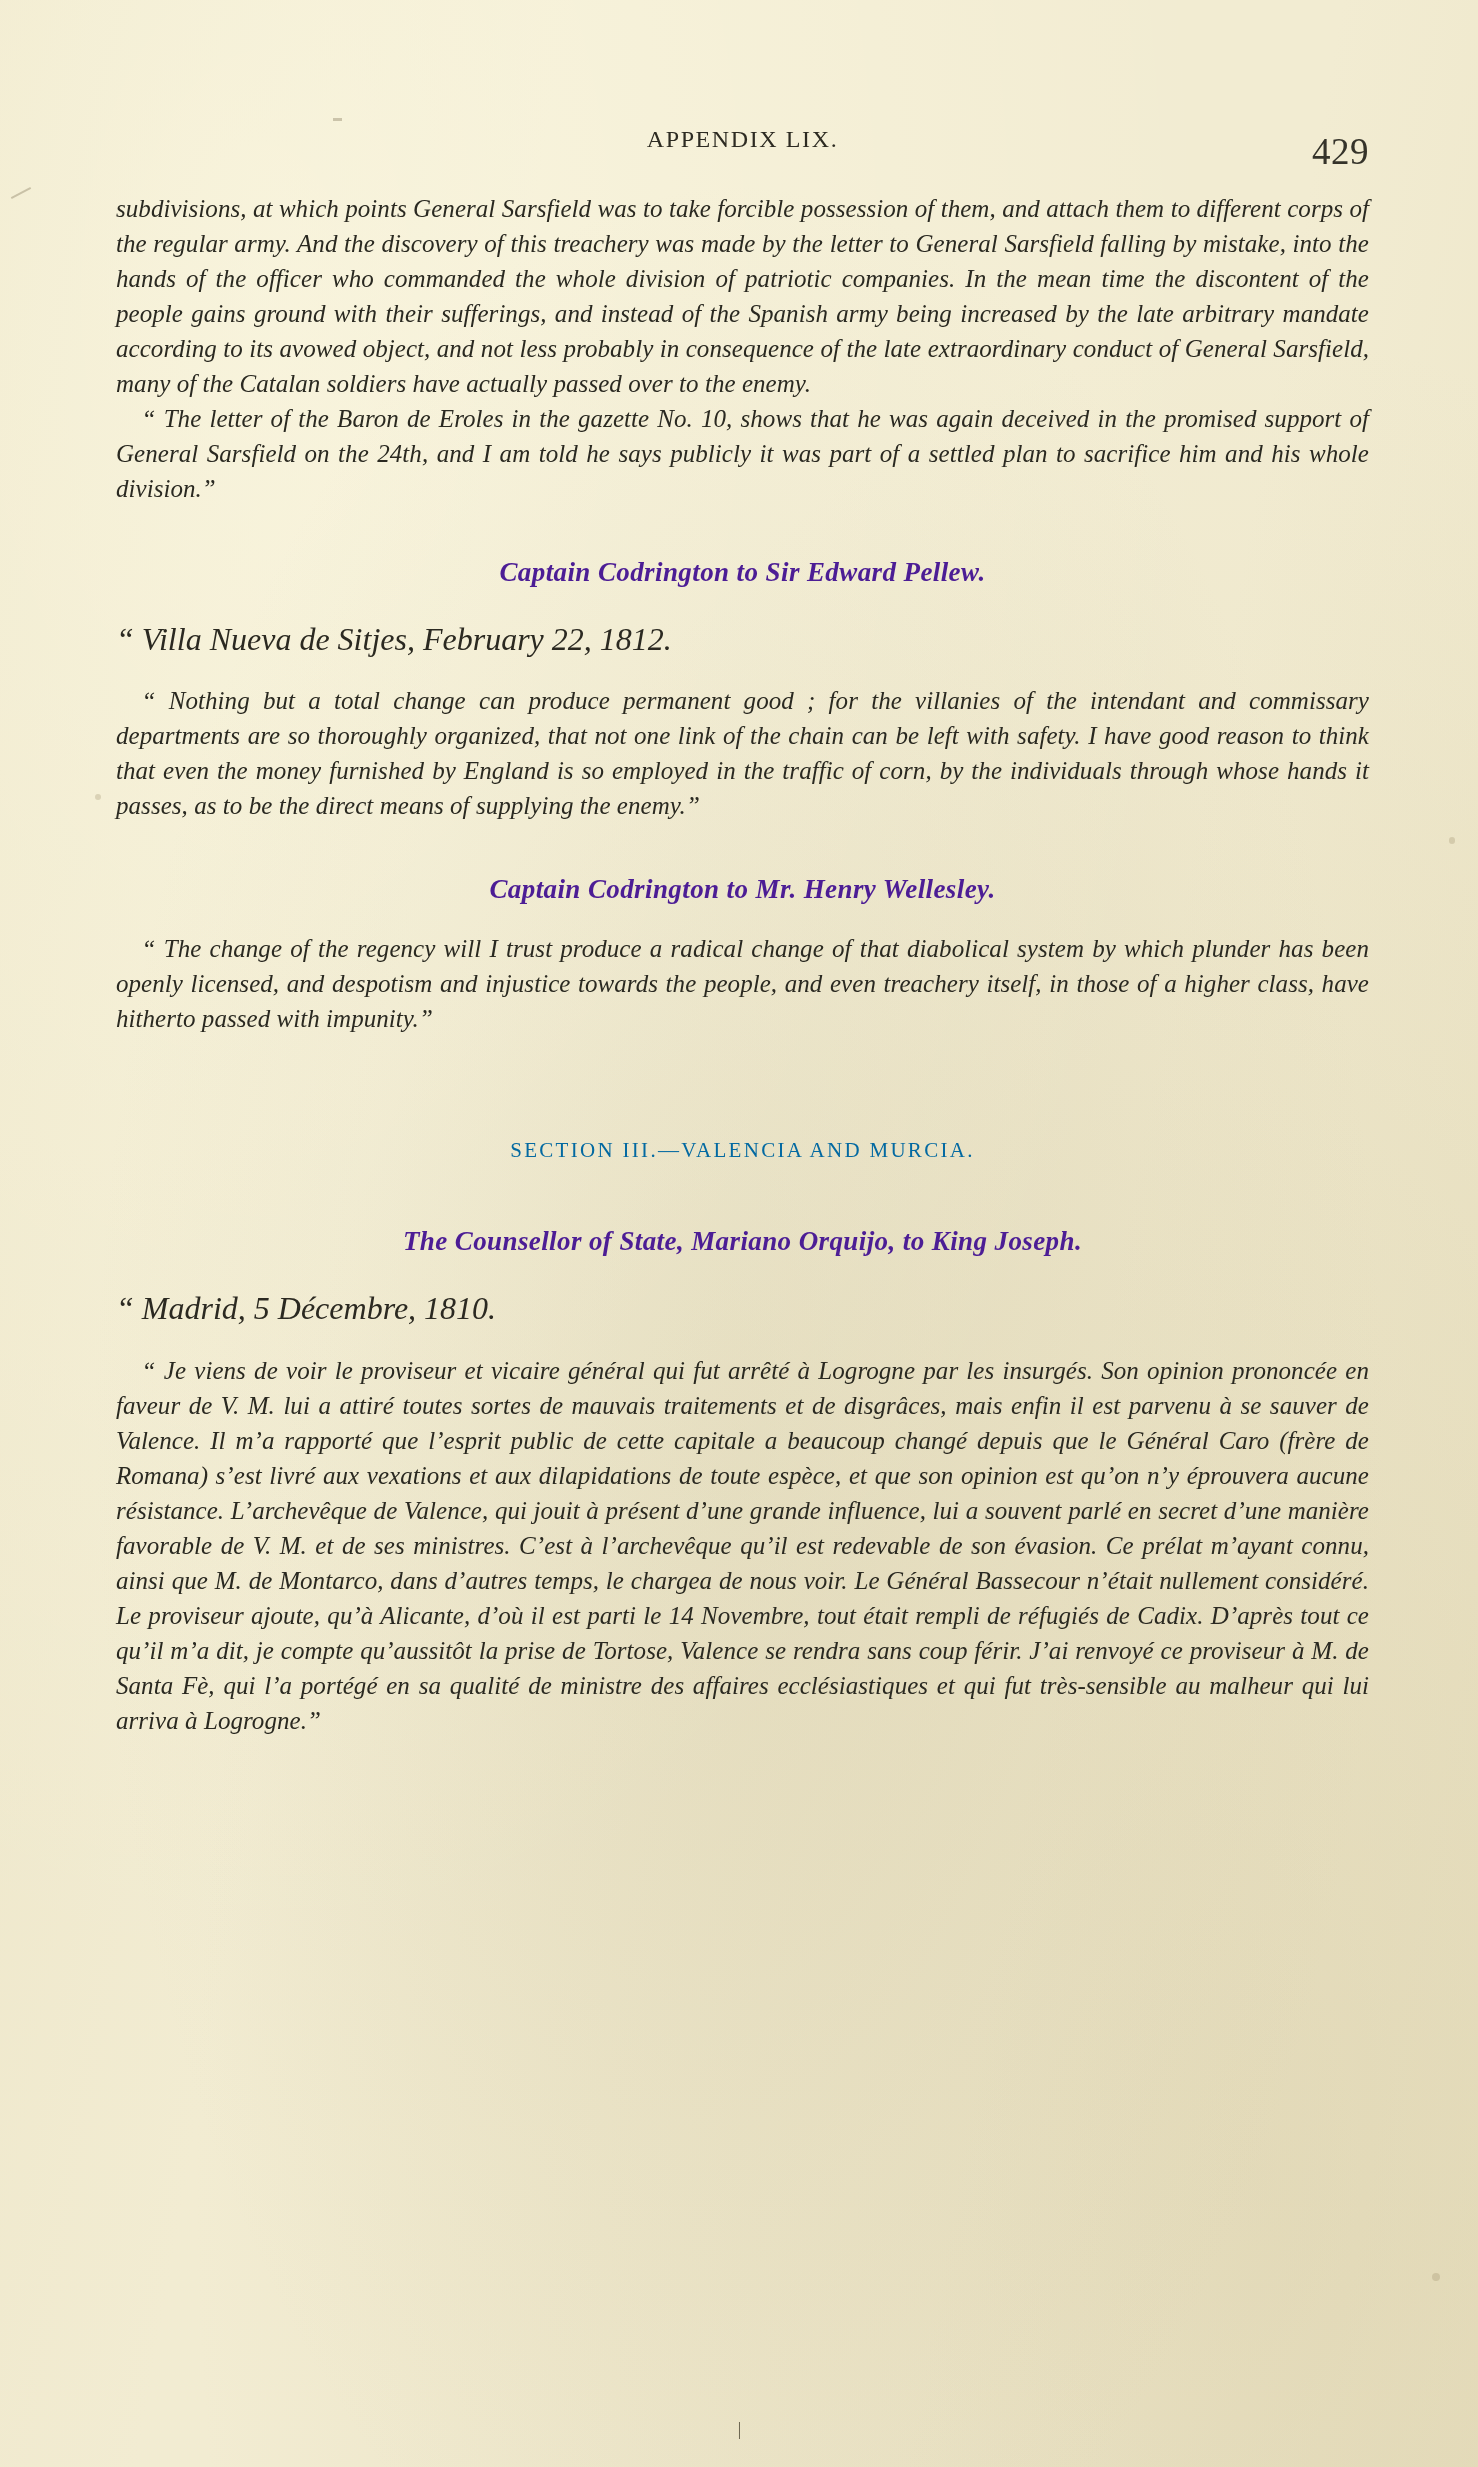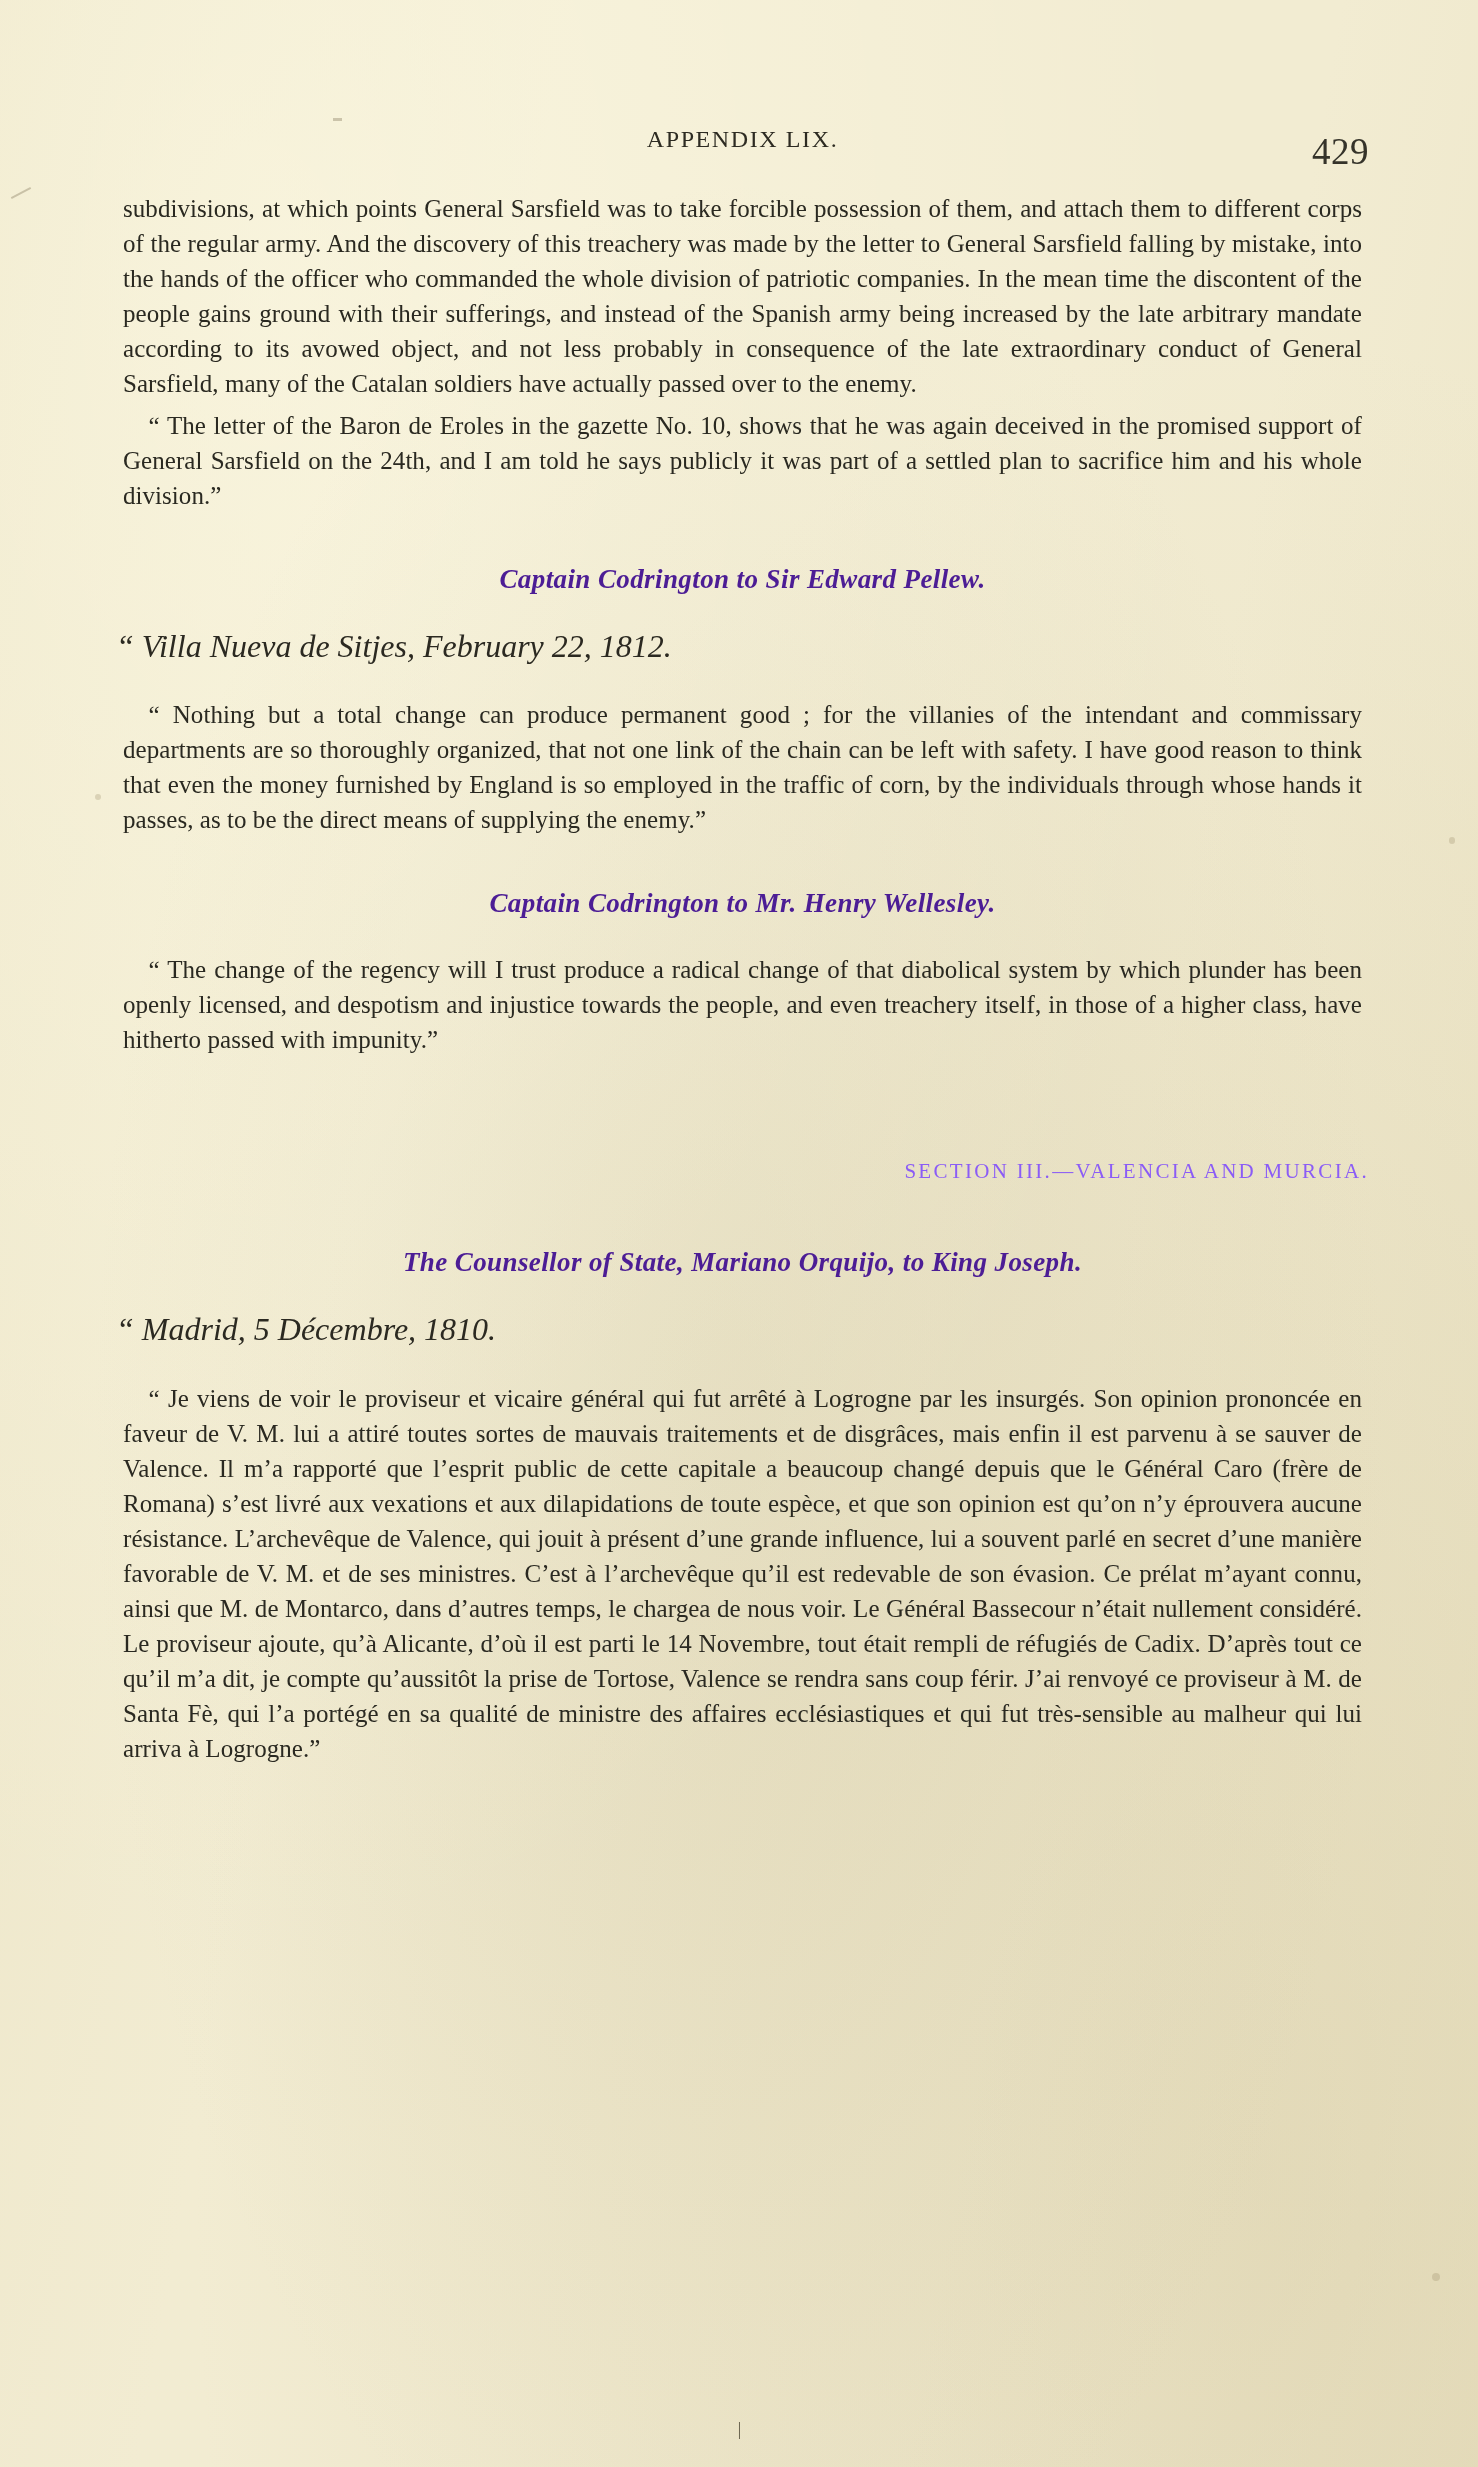--- a/index.html
+++ b/index.html
@@ -63,27 +63,28 @@
   .runhead-folio {
     position: absolute;
     right: 0;
     top: 3.9px;
     font-size: 37px;
     letter-spacing: 0.5px;
     color: #35332a;
   }
   
   p.body {
-    margin: 7px;
+    margin: 0;
     font-size: 25px;
     line-height: 35px;
     text-align: justify;
     text-justify: inter-word;
     color: #2a2921;
     letter-spacing: 0.05px;
+    font-style: italic;
   }
   p.body.first {
     margin-top: 13.8px;
     text-indent: 0;
   }
   p.body.ind {
     text-indent: 25.6px;
   }
   .letter-head {
     text-align: center;
@@ -96,27 +97,27 @@
   }
   .letter-date {
     text-align: left;
     font-style: italic;
     font-size: 32px;
     margin: 33px 0 0 0;
     padding-right: 21.7px;
     color: #2b2921;
   }
   .section-head {
-    text-align: right;
+    text-align: center;
     font-size: 21px;
     letter-spacing: 2.3px;
     font-variant: small-caps;
     text-transform: uppercase;
     margin: 102px 0 0 0;
-    color: #8b5cf6;
+    color: #0369a1;
   }
   .fr {
     font-size: 25px;
     line-height: 34px;
   }
   .gap-sm { height: 25.6px; }
   .footmark {
     position: absolute;
     left: 50%;
     transform: translateX(-50%);

